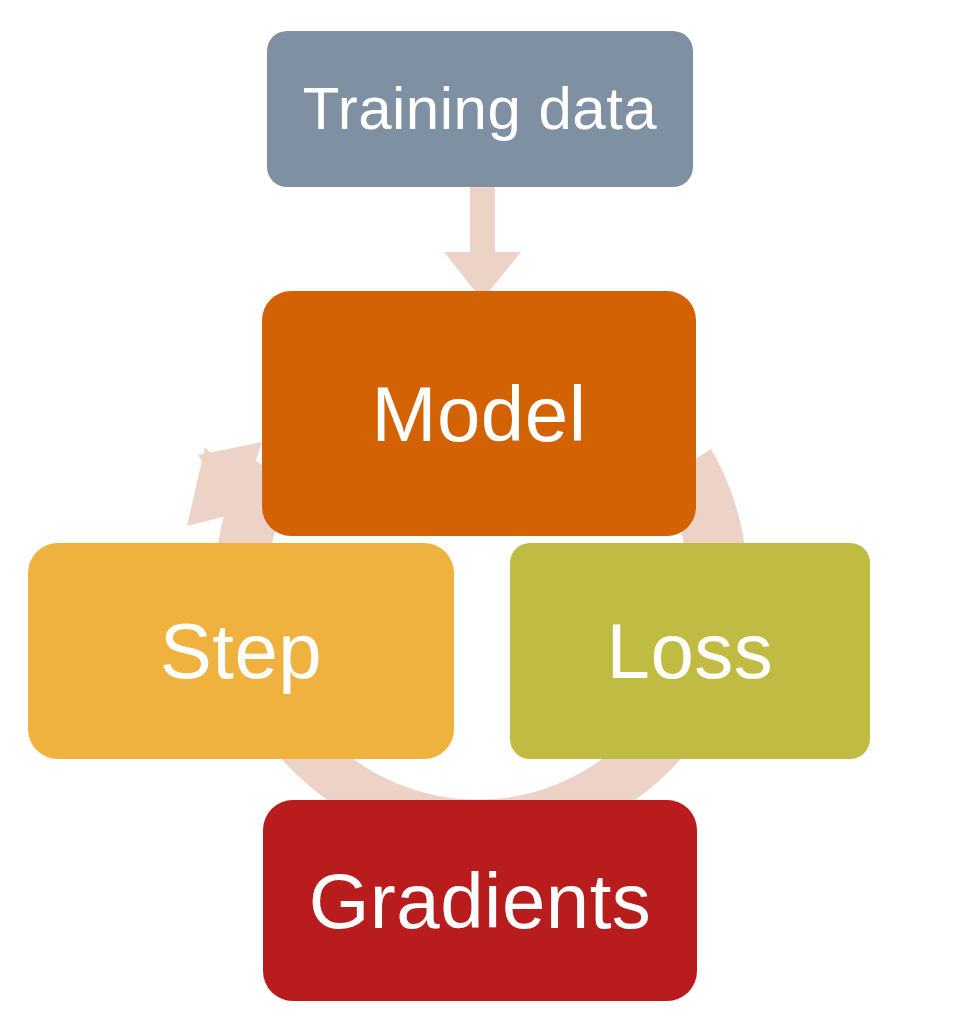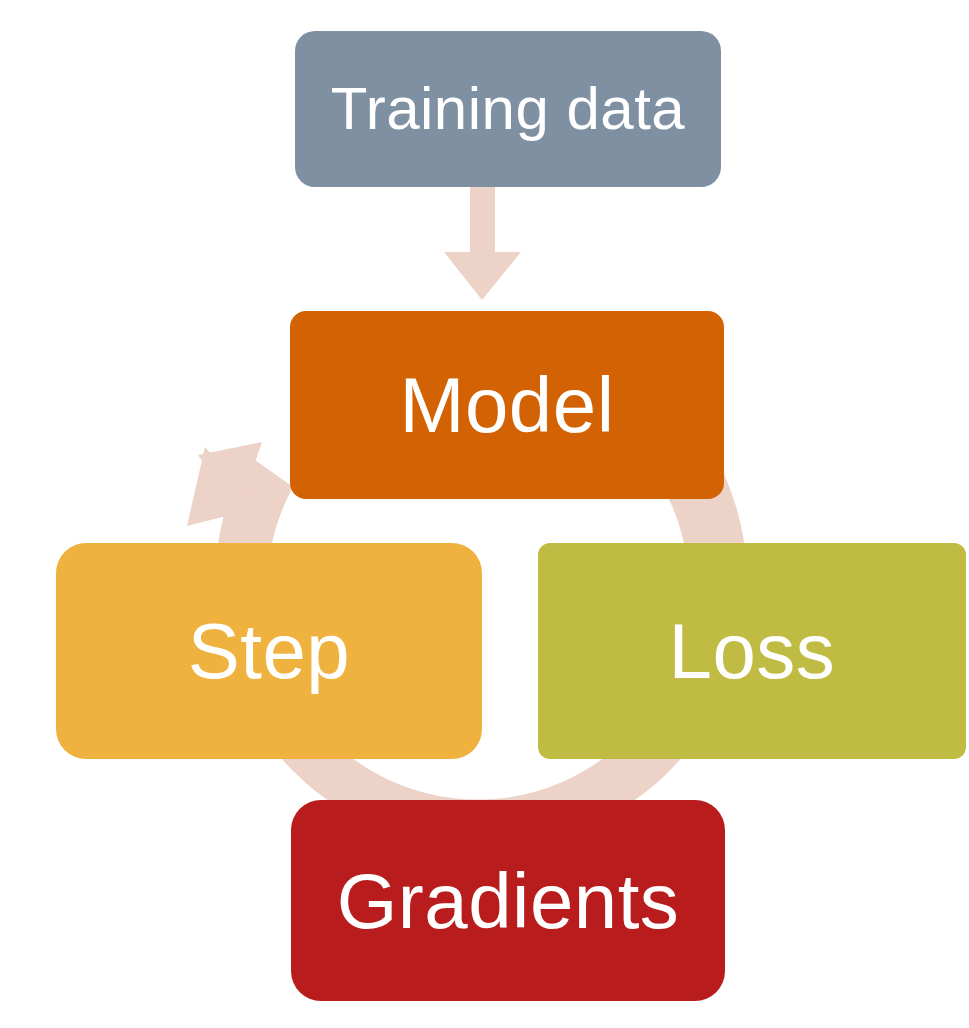--- a/index.html
+++ b/index.html
@@ -33,64 +33,63 @@
     align-items: center;
     justify-content: center;
     box-sizing: border-box;
     color: #ffffff;
     font-family: "Liberation Sans", sans-serif;
     font-weight: 400;
     letter-spacing: 0.5px;
     line-height: 1;
     text-align: center;
     user-select: none;
-    margin-left: 28px;
   }
 
   
   #node-training-data {
     left: 267px;
     top: 31px;
     width: 426px;
     height: 156px;
     background: #7F90A3;
     border-radius: 20px;
     font-size: 60px;
   }
 
   
   #node-model {
     left: 262px;
-    top: 311px;
+    top: 291px;
     width: 434px;
-    height: 188px;
+    height: 245px;
     background: #D26203;
-    border-radius: 16px;
+    border-radius: 29px;
     font-size: 78px;
   }
 
   
   #node-step {
     left: 28px;
     top: 543px;
     width: 426px;
     height: 216px;
     background: #F0B23F;
     border-radius: 30px;
     font-size: 78px;
   }
 
   
   #node-loss {
     left: 510px;
     top: 543px;
-    width: 428px;
+    width: 360px;
     height: 216px;
     background: #C0BB42;
-    border-radius: 12px;
+    border-radius: 20px;
     font-size: 78px;
   }
 
   
   #node-gradients {
     left: 263px;
     top: 800px;
     width: 434px;
     height: 201px;
     background: #8C8753;

